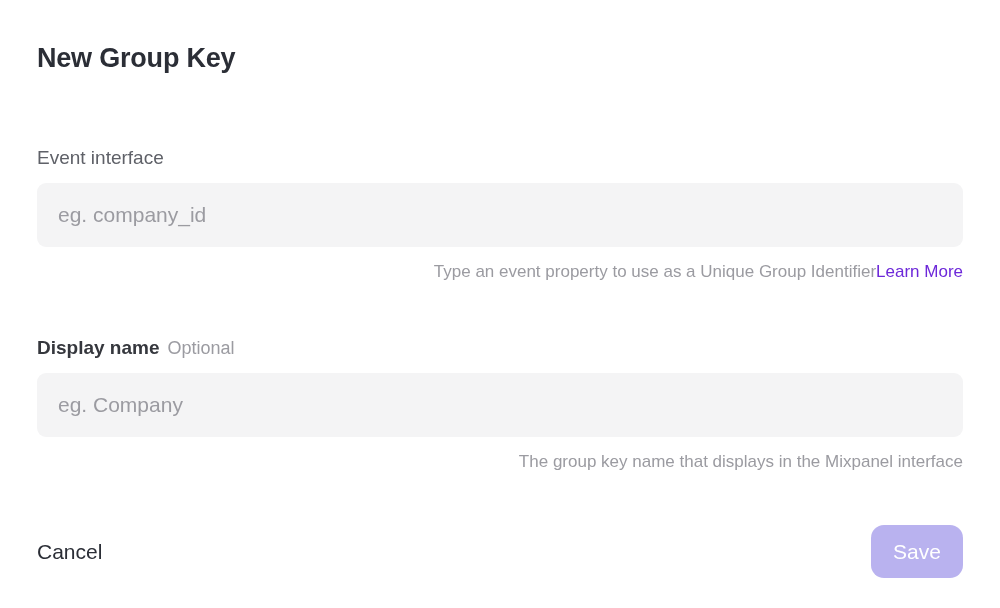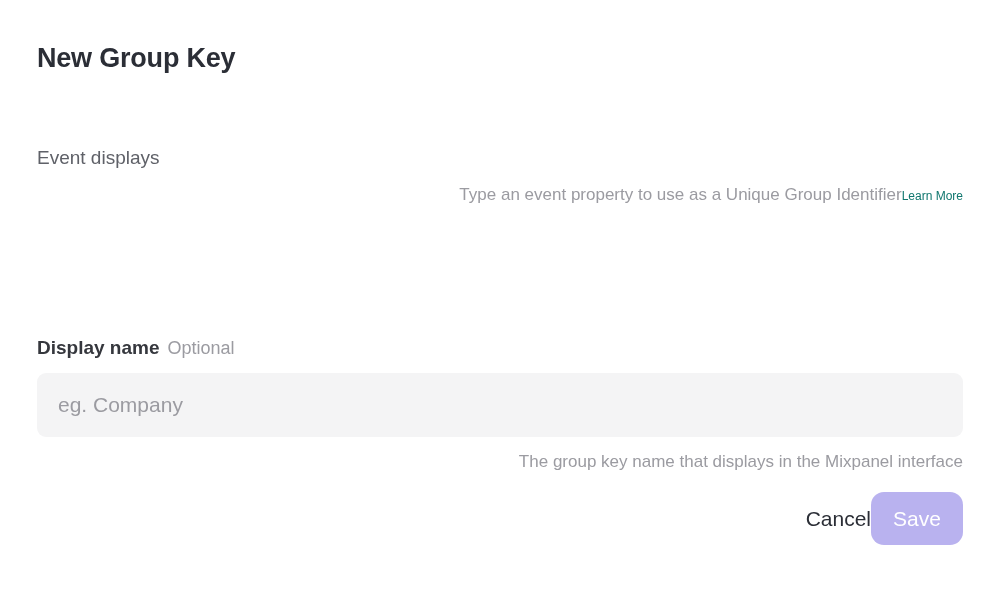--- a/index.html
+++ b/index.html
@@ -89,36 +89,37 @@
     justify-content: flex-end;
     width: 926px;
     margin-top: 14px;
   }
   .helper-text {
     font-size: 17px;
     line-height: 22px;
     color: #9b9ba1;
   }
   .helper-link {
-    font-size: 12px;
+    font-size: 17px;
     line-height: 22px;
-    color: #0f766e;
+    color: #6d28d9;
     text-decoration: none;
     cursor: pointer;
   }
 
   
   .dialog-footer {
     position: absolute;
     left: 37px;
     right: 37px;
-    top: 492px;
+    top: 525px;
     display: flex;
     align-items: center;
-    justify-content: flex-end;
+    justify-content: space-between;
+    gap: 38px;
   }
   .btn-cancel {
     background: none;
     border: none;
     padding: 0;
     font-family: "Liberation Sans", sans-serif;
     font-size: 21px;
     color: #2b2e36;
     cursor: pointer;
     line-height: 53px;
@@ -137,23 +138,24 @@
 </style>
 </head>
 <body>
 
 <div class="dialog">
 
   <h1 class="dialog-title">New Group Key</h1>
 
   <div class="field-group event-property">
     <div class="field-label">
-      <span>Event displays</span>
+      <span>Event interface</span>
     </div>
 
+    <input class="text-input" type="text" placeholder="eg. company_id" style="">
 
     <div class="helper-row">
       <span class="helper-text">Type an event property to use as a Unique Group Identifier</span>
       <a class="helper-link">Learn More</a>
     </div>
   </div>
 
   <div class="field-group display-name">
     <div class="field-label strong">
       <span>Display name</span>

